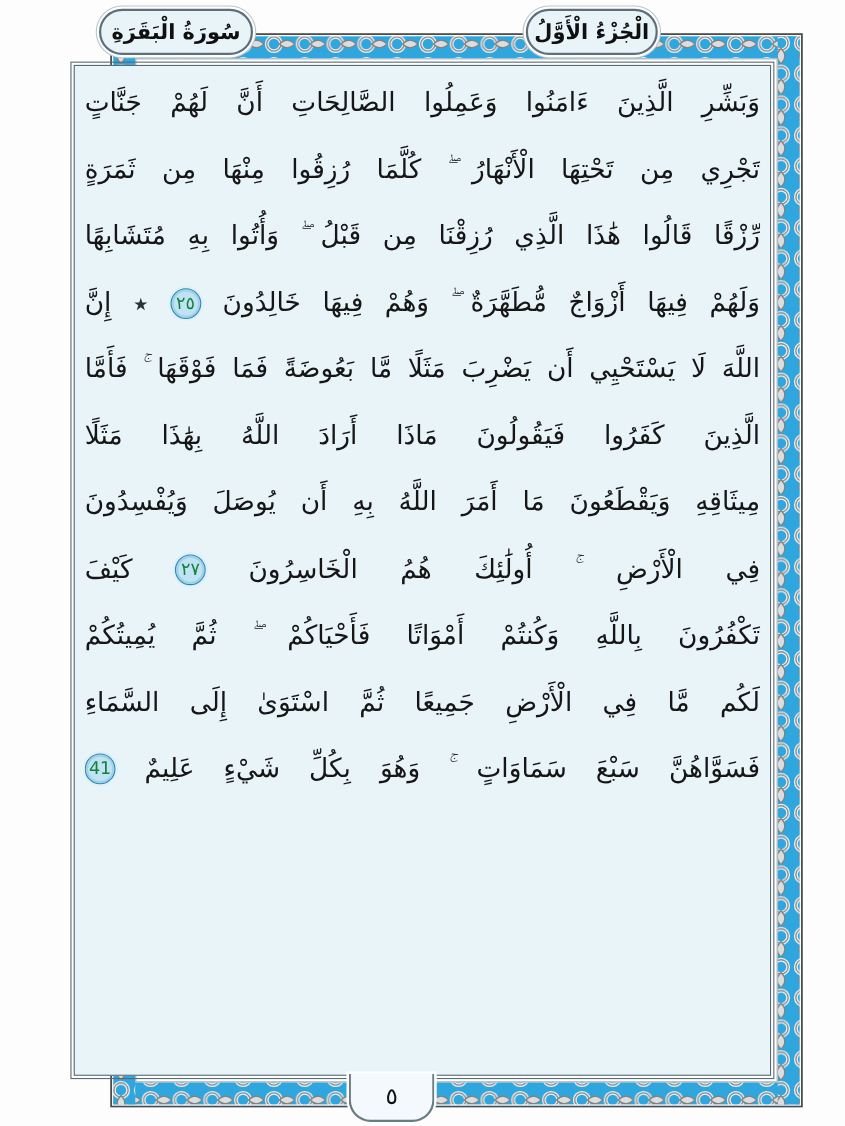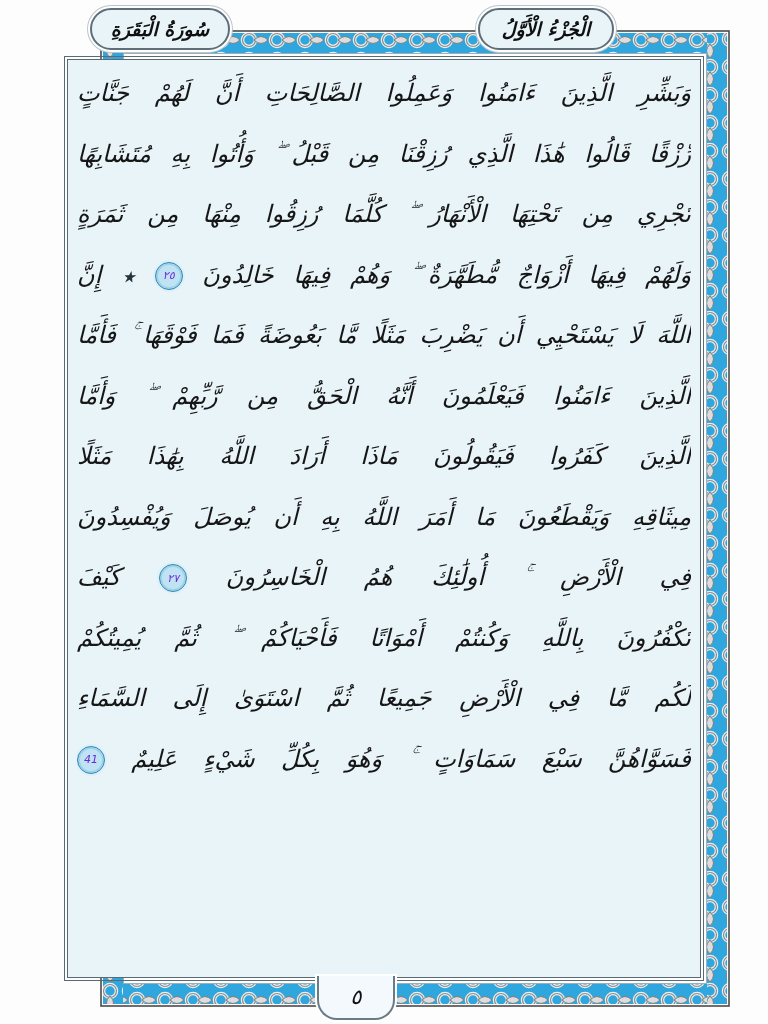--- a/index.html
+++ b/index.html
@@ -3,38 +3,38 @@
 <meta charset="utf-8">
 <style>
   * { margin: 0; padding: 0; box-sizing: border-box; }
   html, body { width: 768px; height: 1024px; }
   body {
     font-family: "DejaVu Sans", sans-serif;
     background: #ffffff;
     position: relative;
     overflow: hidden;
   }
-  .page { position: absolute; inset: 0; background: #fdfdfd; font-style: italic; }
+  .page { position: absolute; inset: 0; background: #fdfdfd; }
 
   
   .tab {
     position: absolute;
     height: 42px;
     border: 2px solid #5f6e78;
     border-radius: 21px;
     background: var(--paper, #E9F4F9);
     box-shadow: 0 0 0 2px #ffffff, 0 0 0 3px #b9c6cd;
     display: flex; align-items: center; justify-content: center;
     z-index: 6;
     color: #101010;
     font-size: 19px;
     font-weight: 600;
   }
   .tab-surah { left: 90px;  top: 8px; width: 140px; }
-  .tab-juz   { left: 478px; top: 8px; width: 136px; }
+  .tab-juz   { left: 478px; top: 8px; width: 120px; }
 
   
   .frame {
     position: absolute;
     left: 38px; top: 30px;
     width: 692px; height: 977px;
   }
   .frame svg.band { position: absolute; inset: 0; display: block; }
 
   .paper {
@@ -62,23 +62,23 @@
   }
   .qtext { }
   .ayah-marker {
     display: inline-flex;
     align-items: center; justify-content: center;
     width: 28px; height: 28px;
     border-radius: 50%;
     background: var(--marker-fill, #BFE3F3);
     border: 1.5px solid var(--marker-ring, #2E89B5);
     box-shadow: 0 0 0 2px #9FD2E8 inset, 0 0 0 2px #dff0f8;
-    font-size: 11px;
+    font-size: 16px;
     line-height: 1;
-    color: #6d28d9;
+    color: #15803d;
     vertical-align: middle;
   }
   .hizb-symbol {
     font-size: 26px;
     color: #23333b;
     vertical-align: middle;
   }
 
   
   .ornament { position: absolute; z-index: 4; }
@@ -132,25 +132,24 @@
       <rect x="3" y="954" width="624" height="20" fill="url(#vineH)"></rect>
       <rect x="3" y="3" width="20" height="971" fill="url(#vineV)"></rect>
       <rect x="607" y="3" width="20" height="971" fill="url(#vineV)"></rect>
       <rect x="1" y="1" width="628" height="975" fill="none" stroke="#4a4a4a" stroke-width="1.6"></rect>
       <rect x="23.5" y="23.5" width="583" height="930" fill="none" stroke="#9ab0bb" stroke-width="1"></rect>
     </svg>
 
     <div class="paper">
       <div class="textarea">
           <div class="qline"><span class="qtext">وَبَشِّرِ الَّذِينَ ءَامَنُوا وَعَمِلُوا الصَّالِحَاتِ أَنَّ لَهُمْ جَنَّاتٍ</span></div>
+          <div class="qline"><span class="qtext">تَجْرِي مِن تَحْتِهَا الْأَنْهَارُ ۖ كُلَّمَا رُزِقُوا مِنْهَا مِن ثَمَرَةٍ</span></div>
           <div class="qline"><span class="qtext">رِّزْقًا قَالُوا هَٰذَا الَّذِي رُزِقْنَا مِن قَبْلُ ۖ وَأُتُوا بِهِ مُتَشَابِهًا</span></div>
-          <div class="qline"><span class="qtext">تَجْرِي مِن تَحْتِهَا الْأَنْهَارُ ۖ كُلَّمَا رُزِقُوا مِنْهَا مِن ثَمَرَةٍ</span></div>
           <div class="qline"><span class="qtext">وَلَهُمْ فِيهَا أَزْوَاجٌ مُّطَهَّرَةٌ ۖ وَهُمْ فِيهَا خَالِدُونَ</span> <span class="ayah-marker">٢٥</span> <span class="hizb-symbol">٭</span> <span class="qtext">إِنَّ</span></div>
           <div class="qline"><span class="qtext">اللَّهَ لَا يَسْتَحْيِي أَن يَضْرِبَ مَثَلًا مَّا بَعُوضَةً فَمَا فَوْقَهَا ۚ فَأَمَّا</span></div>
-          <div class="qline"><span class="qtext">الَّذِينَ ءَامَنُوا فَيَعْلَمُونَ أَنَّهُ الْحَقُّ مِن رَّبِّهِمْ ۖ وَأَمَّا</span></div>
           <div class="qline"><span class="qtext">الَّذِينَ كَفَرُوا فَيَقُولُونَ مَاذَا أَرَادَ اللَّهُ بِهَٰذَا مَثَلًا</span></div>
           <div class="qline"><span class="qtext">مِيثَاقِهِ وَيَقْطَعُونَ مَا أَمَرَ اللَّهُ بِهِ أَن يُوصَلَ وَيُفْسِدُونَ</span></div>
           <div class="qline"><span class="qtext">فِي الْأَرْضِ ۚ أُولَٰئِكَ هُمُ الْخَاسِرُونَ</span> <span class="ayah-marker">٢٧</span> <span class="qtext">كَيْفَ</span></div>
           <div class="qline"><span class="qtext">تَكْفُرُونَ بِاللَّهِ وَكُنتُمْ أَمْوَاتًا فَأَحْيَاكُمْ ۖ ثُمَّ يُمِيتُكُمْ</span></div>
           <div class="qline"><span class="qtext">لَكُم مَّا فِي الْأَرْضِ جَمِيعًا ثُمَّ اسْتَوَىٰ إِلَى السَّمَاءِ</span></div>
           <div class="qline"><span class="qtext">فَسَوَّاهُنَّ سَبْعَ سَمَاوَاتٍ ۚ وَهُوَ بِكُلِّ شَيْءٍ عَلِيمٌ</span> <span class="ayah-marker">41</span></div>
         </div>
     </div>
   </div>
 

